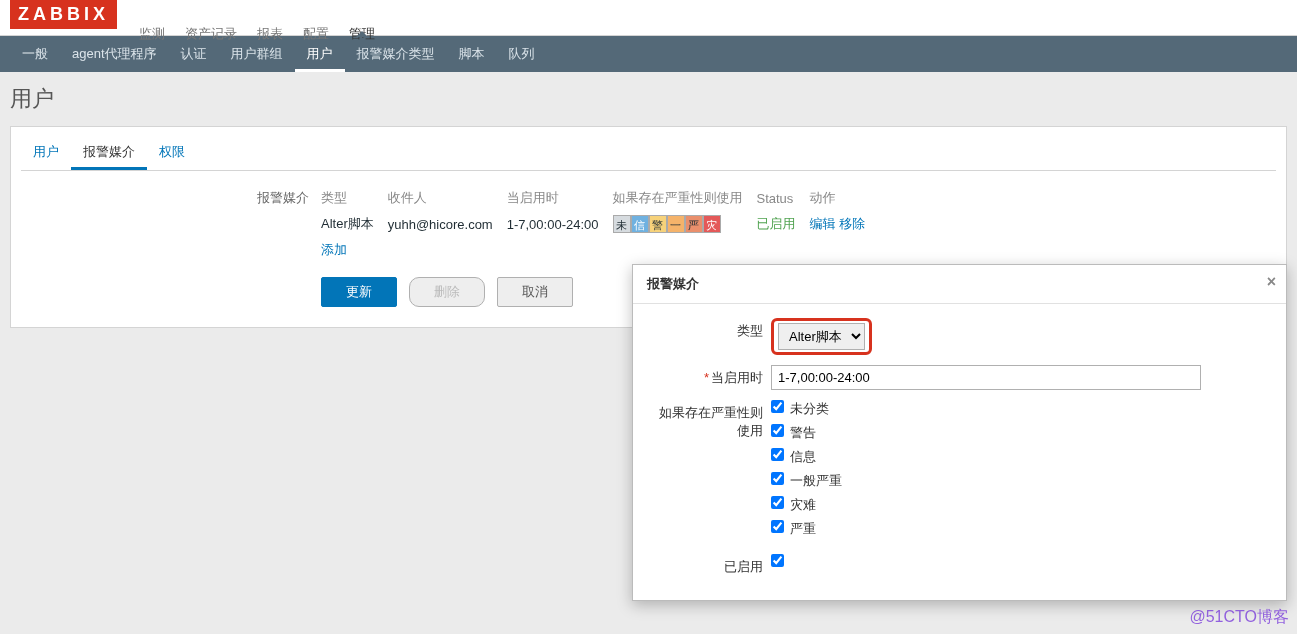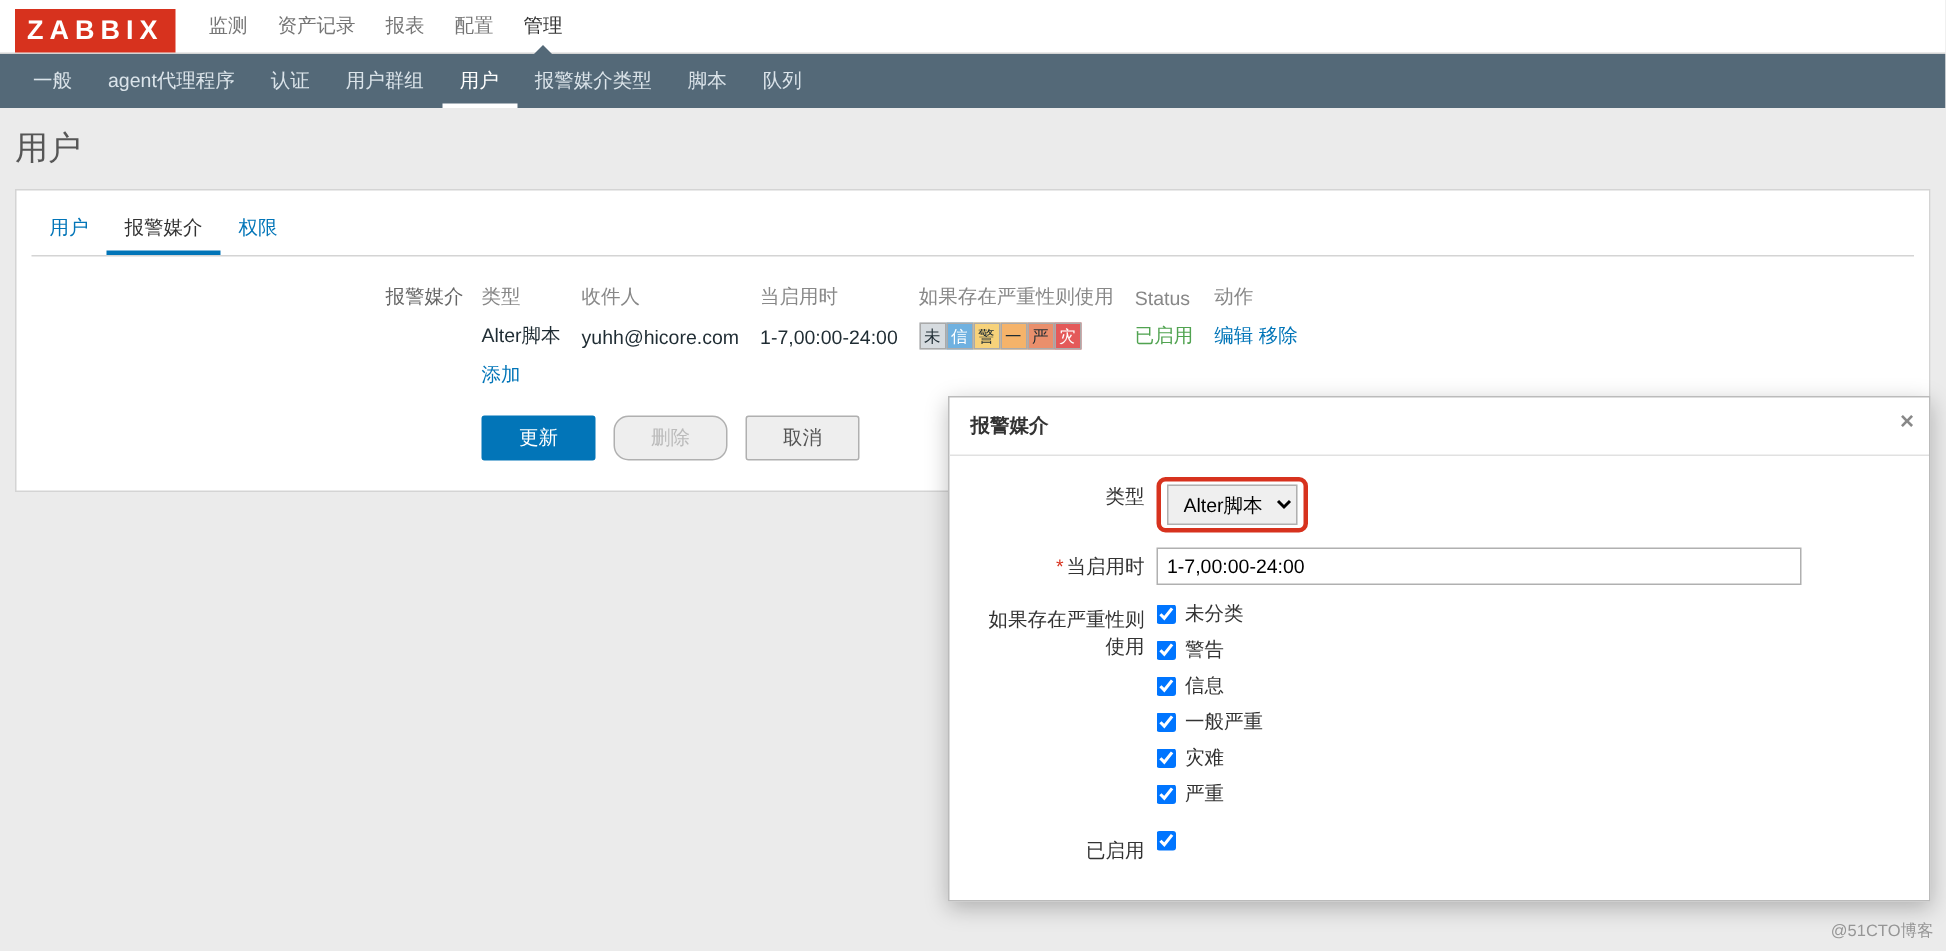--- a/index.html
+++ b/index.html
@@ -1,21 +1,21 @@
 <!DOCTYPE html>
 <html><head>
 <meta charset="utf-8">
 <style>
 * { box-sizing: border-box; margin: 0; padding: 0; }
 body { font-family: Arial, "Microsoft YaHei", sans-serif; font-size: 13px; background: #ebebeb; color: #1f2c33; width: 1297px; }
 
 
-.topnav { background: #fff; height: 36px; display: flex; align-items: flex-end; padding: 0 10px; border-bottom: 1px solid #d4d4d4; }
+.topnav { background: #fff; height: 36px; display: flex; align-items: flex-start; padding: 0 10px; border-bottom: 1px solid #d4d4d4; }
 .logo { background: #d7321e; color: #fff; font-weight: bold; font-size: 18px; letter-spacing: 4px; padding: 4px 8px; margin-right: 12px; }
-.topnav .menu-item { color: #767676; padding: 0 10px; height: 36px; line-height: 36px; cursor: pointer; position: relative; }
+.topnav .menu-item { color: #767676; padding: 16px 10px; height: 36px; line-height: 36px; cursor: pointer; position: relative; }
 .topnav .menu-item.active { color: #333; }
 .topnav .menu-item.active::after { content: ""; position: absolute; bottom: -1px; left: 50%; transform: translateX(-50%); border: 6px solid transparent; border-bottom-color: #546978; }
 
 
 .subnav { background: #546978; height: 36px; display: flex; align-items: center; padding: 0 10px; }
 .subnav .sub-item { color: #dbe4ea; padding: 0 12px; height: 36px; line-height: 36px; cursor: pointer; }
 .subnav .sub-item.active { border-bottom: 3px solid #fff; color: #fff; }
 
 
 .page { background: #ebebeb; padding: 0 10px 10px 10px; }
@@ -51,23 +51,23 @@
 .modal-header { padding: 10px 14px; font-weight: bold; color: #333; border-bottom: 1px solid #e1e1e1; position: relative; }
 .modal-close { position: absolute; right: 10px; top: 8px; color: #888; cursor: pointer; font-size: 16px; }
 .modal-body { padding: 14px 18px; }
 .mrow { display: flex; align-items: flex-start; margin-bottom: 10px; }
 .mrow .mlbl { width: 120px; text-align: right; padding-right: 8px; color: #333; padding-top: 4px; }
 .mrow .mlbl .req { color: #d7321e; margin-right: 2px; }
 .mrow .mfield { flex: 1; }
 .mrow select, .mrow input[type=text] { border: 1px solid #b0b0b0; padding: 4px 6px; font-size: 13px; }
 .mrow input[type=text] { width: 430px; }
 .select-wrap { border: 3px solid #d7321e; border-radius: 6px; display: inline-block; padding: 2px 4px; }
-.chk-list label { display: flex; align-items: center; gap: 6px; margin-bottom: 6px; color: #333; }
+.chk-list label { display: flex; align-items: flex-start; gap: 6px; margin-bottom: 6px; color: #333; }
 
-.watermark { position: absolute; right: 8px; bottom: 6px; color: #737373; font-size: 11px; opacity: .7; }
+.watermark { position: absolute; right: 8px; bottom: 6px; color: #6d28d9; font-size: 16px; opacity: .7; }
 </style>
 </head>
 <body>
 
 <div class="topnav">
   <div class="logo">ZABBIX</div>
   <div class="menu-item">监测</div>
   <div class="menu-item">资产记录</div>
   <div class="menu-item">报表</div>
   <div class="menu-item">配置</div>

